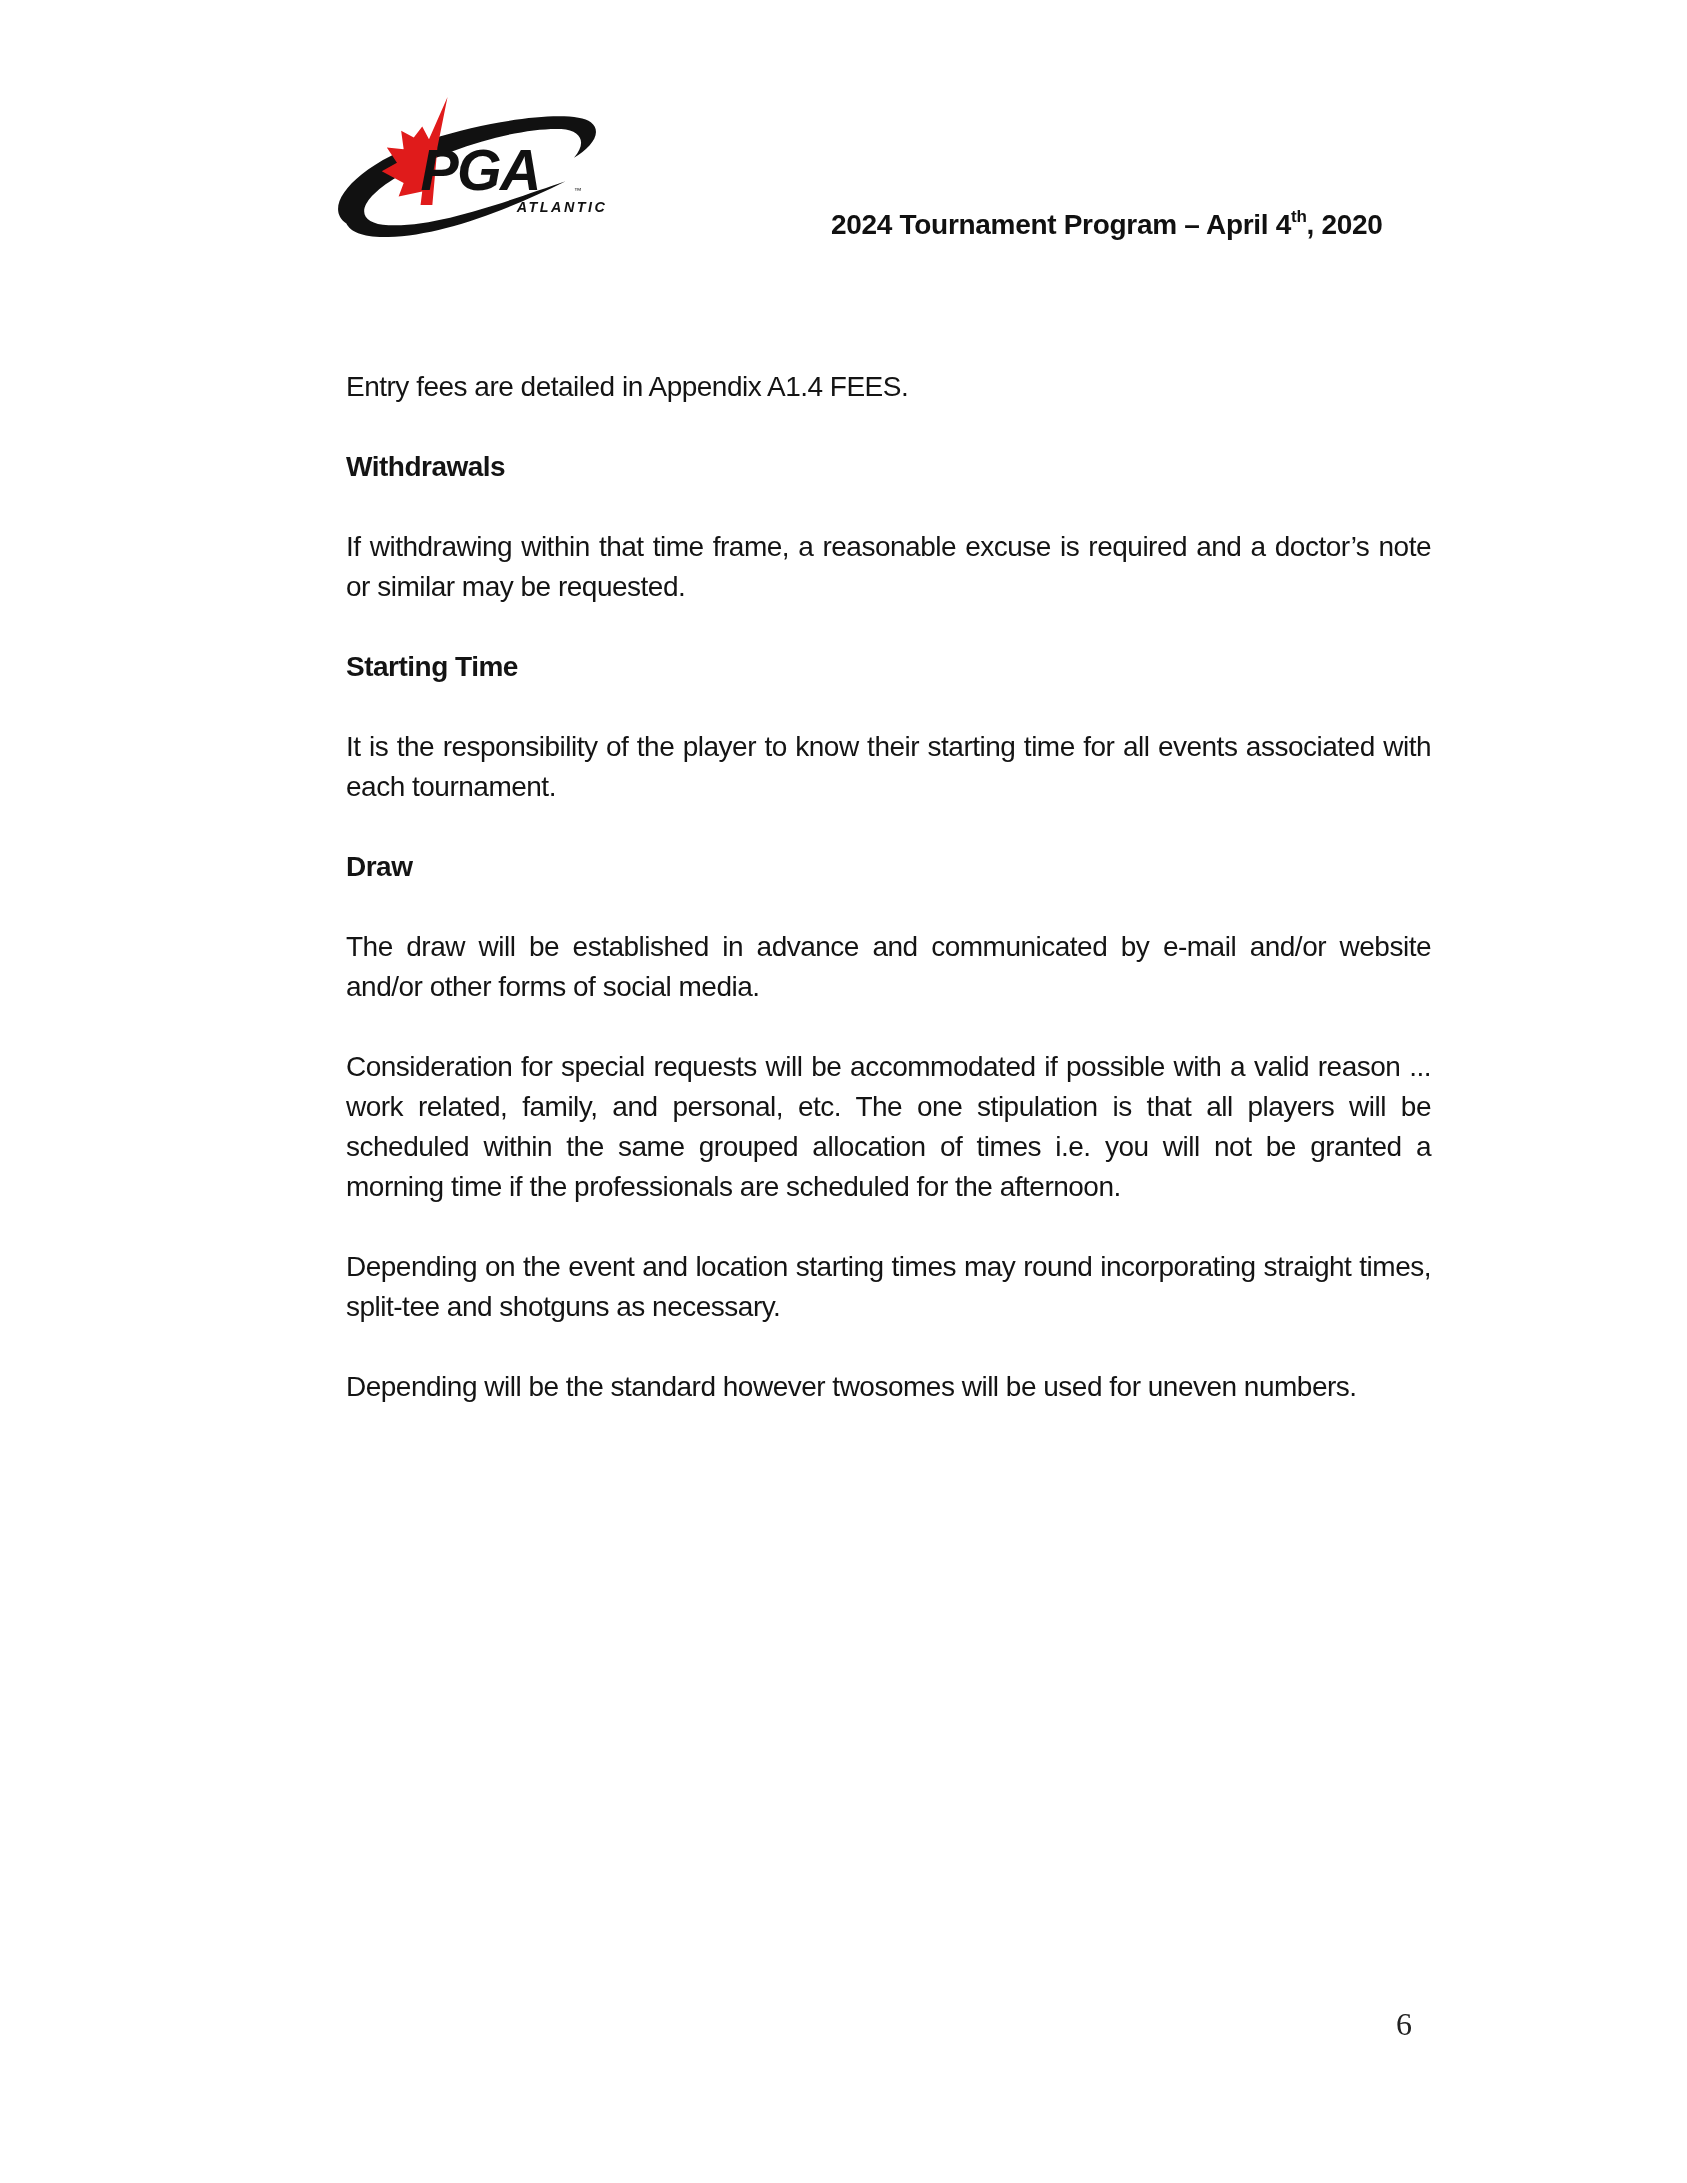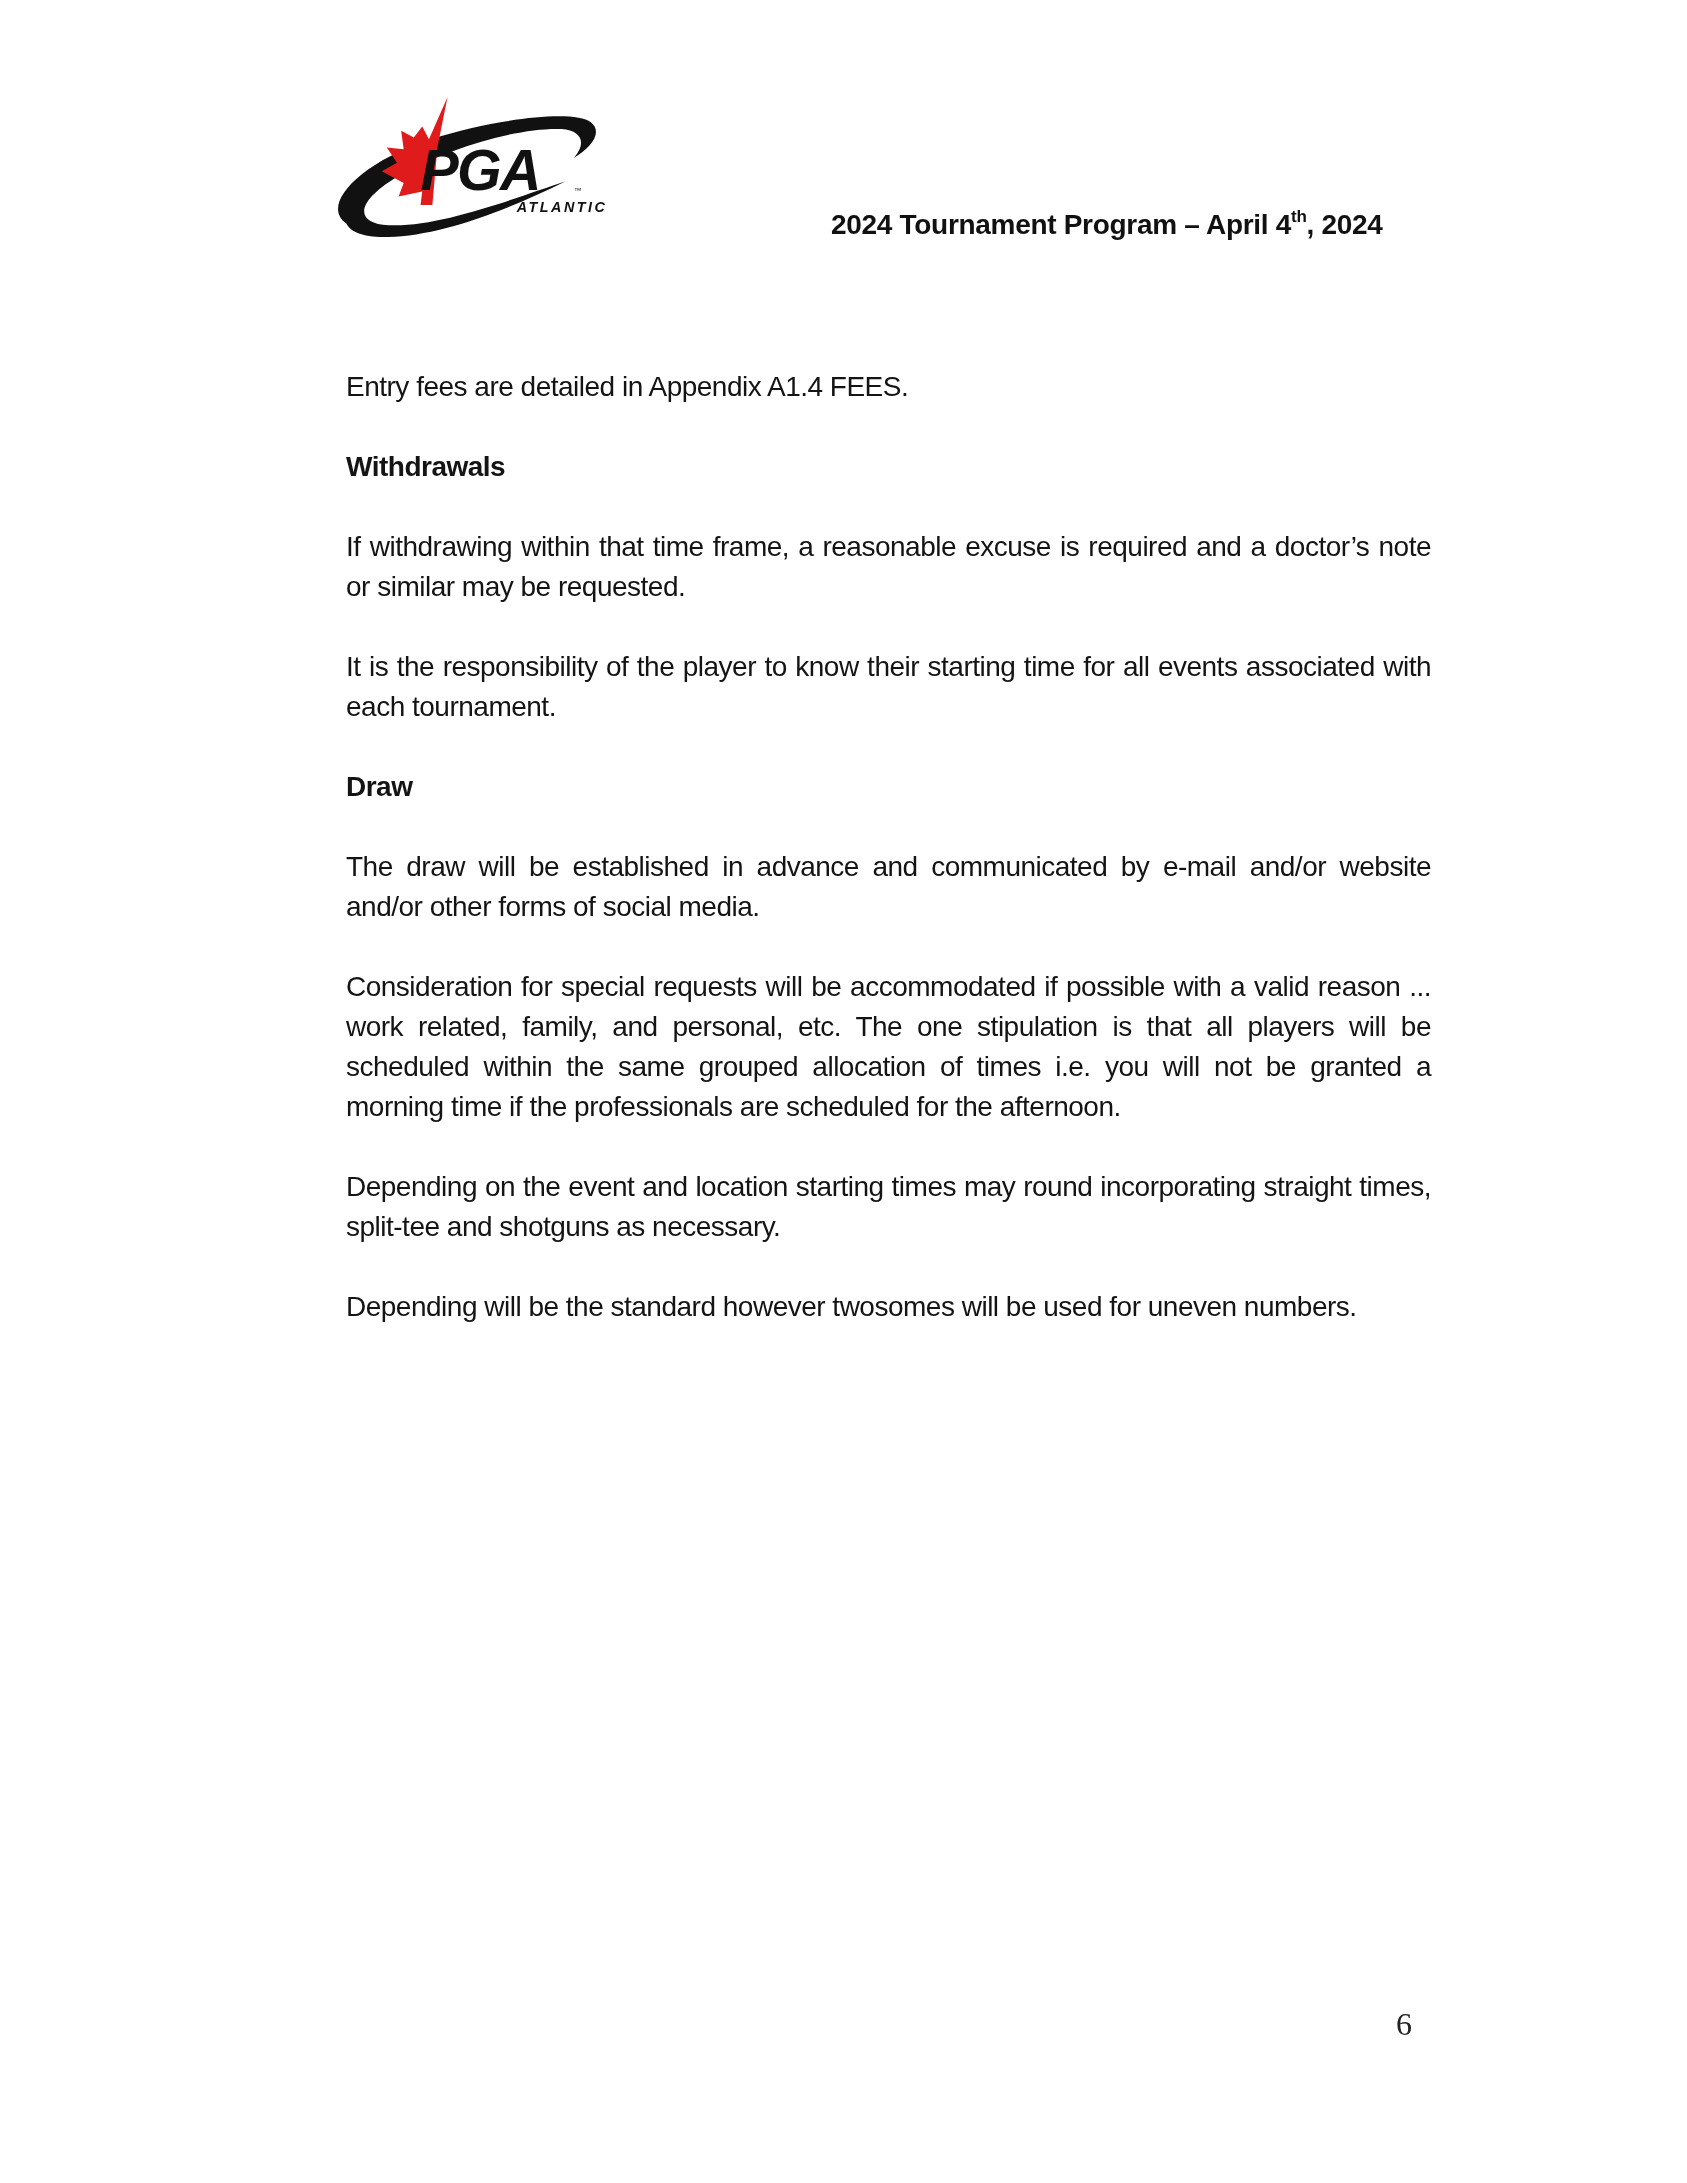--- a/index.html
+++ b/index.html
@@ -40,28 +40,29 @@
 
       <path d="M150 0 L 128 50 L 120 35 L 110 48 L 95 40 L 98 62 L 78 60 L 90 78 L 72 88 L 98 102 L 92 118 L 120 112 L 118 128 L 132 128 L 138 60 Z" fill="#e01b1b"></path>
 
       <text x="118" y="110" font-family="Liberation Sans, sans-serif" font-weight="bold" font-style="italic" font-size="68" fill="#111111" letter-spacing="-2">PGA</text>
       <text x="300" y="114" font-family="Liberation Sans, sans-serif" font-size="9" fill="#111111">™</text>
 
       <text x="232" y="136" font-family="Liberation Sans, sans-serif" font-weight="bold" font-style="italic" font-size="17" fill="#111111" letter-spacing="3">ATLANTIC</text>
     </svg>
   </div>
 
-  <div class="header-title"><span>2024 Tournament Program – April 4</span><sup>th</sup><span>, 2024</span></div>
+  <div class="header-title"><span>2024 Tournament Program – April 4</span><sup>th</sup><span>, 2020</span></div>
 
   <div class="content">
     <p class="last-short">Entry fees are detailed in Appendix A1.4 FEES.</p>
 
     <h2>Withdrawals</h2>
     <p class="last-short">If withdrawing within that time frame, a reasonable excuse is required and a doctor’s note or similar may be requested.</p>
 
+    <h2>Starting Time</h2>
     <p class="last-short">It is the responsibility of the player to know their starting time for all events associated with each tournament.</p>
 
     <h2>Draw</h2>
     <p class="last-short">The draw will be established in advance and communicated by e-mail and/or website and/or other forms of social media.</p>
     <p class="last-short">Consideration for special requests will be accommodated if possible with a valid reason ... work related, family, and personal, etc. The one stipulation is that all players will be scheduled within the same grouped allocation of times i.e. you will not be granted a morning time if the professionals are scheduled for the afternoon.</p>
     <p class="last-short">Depending on the event and location starting times may round incorporating straight times, split-tee and shotguns as necessary.</p>
     <p class="last-short">Depending will be the standard however twosomes will be used for uneven numbers.</p>
   </div>
 
   <div class="page-number">6</div>

